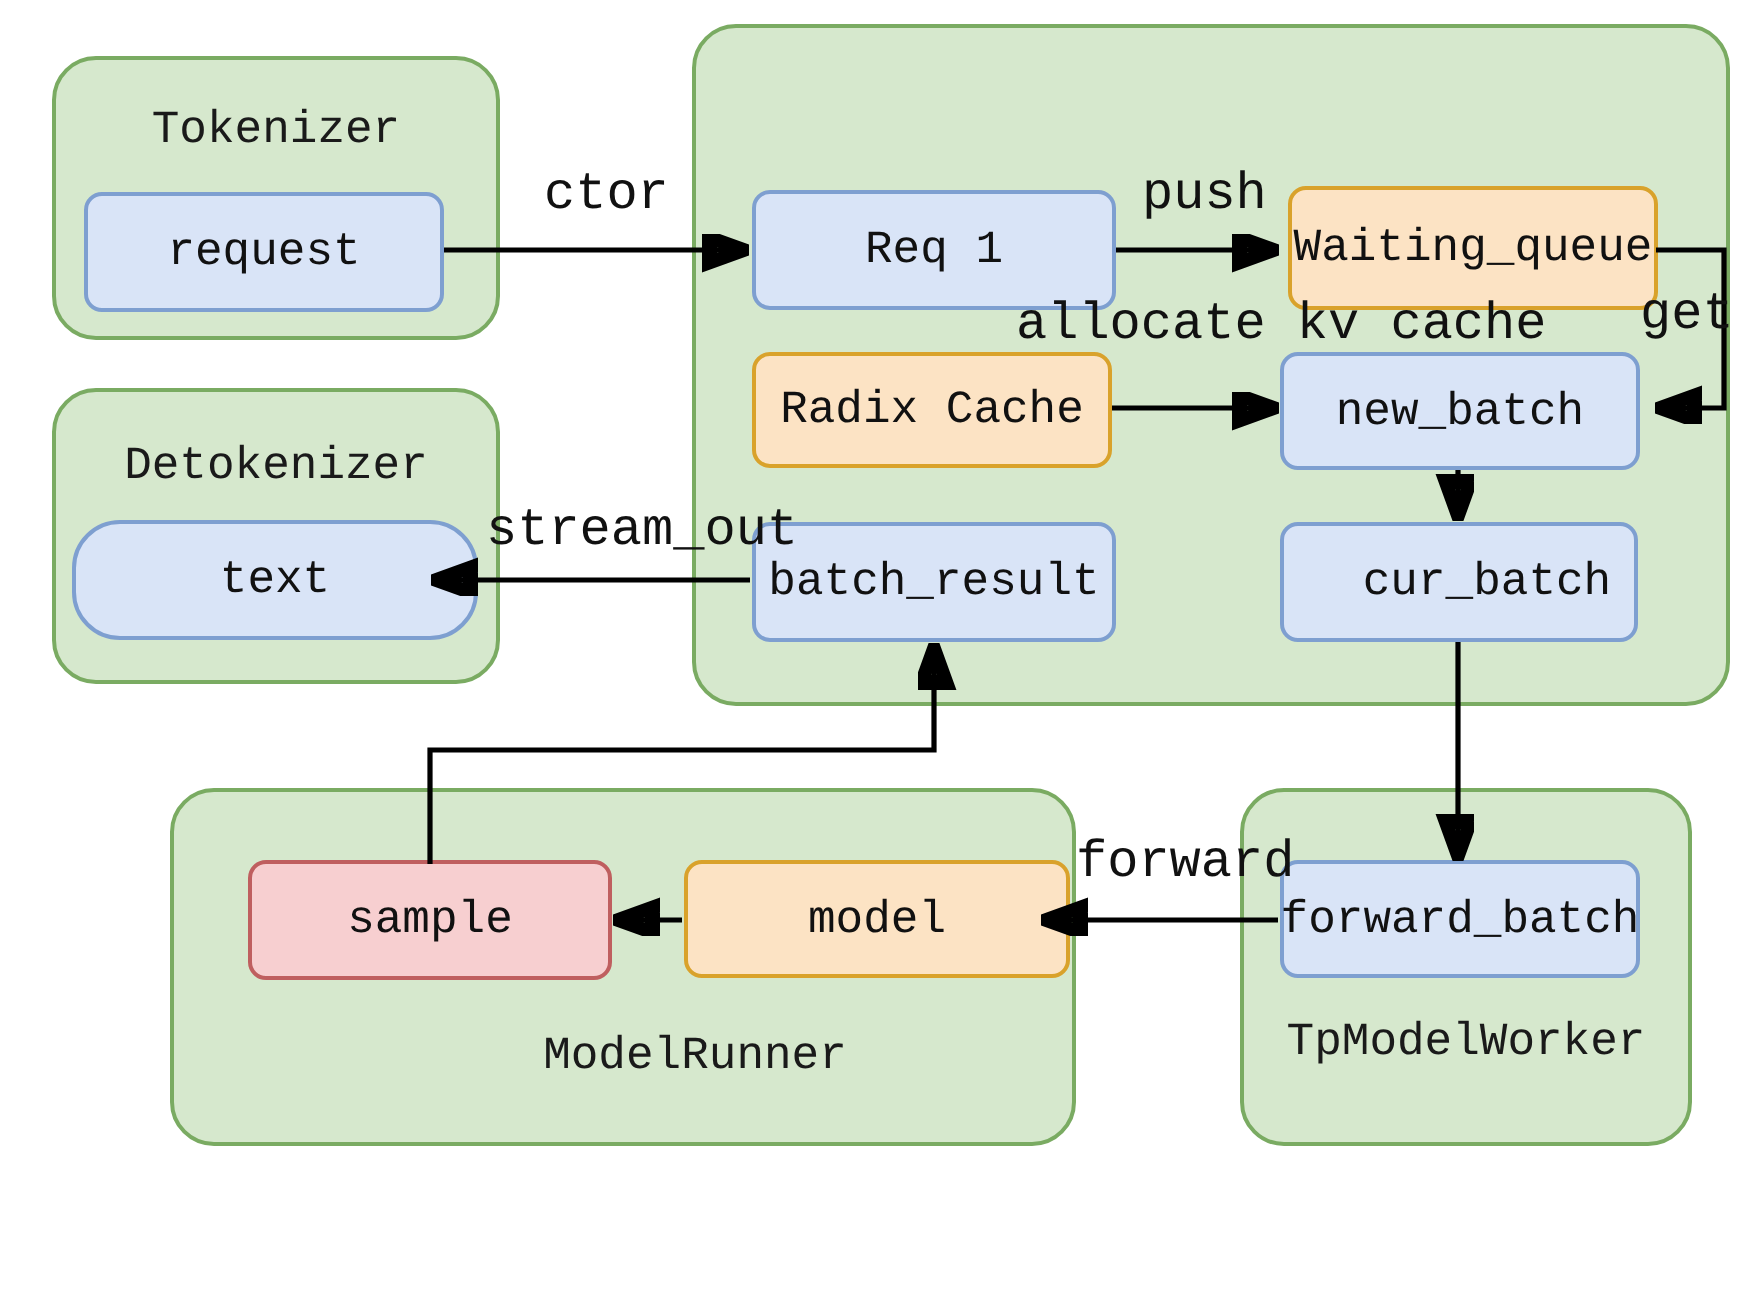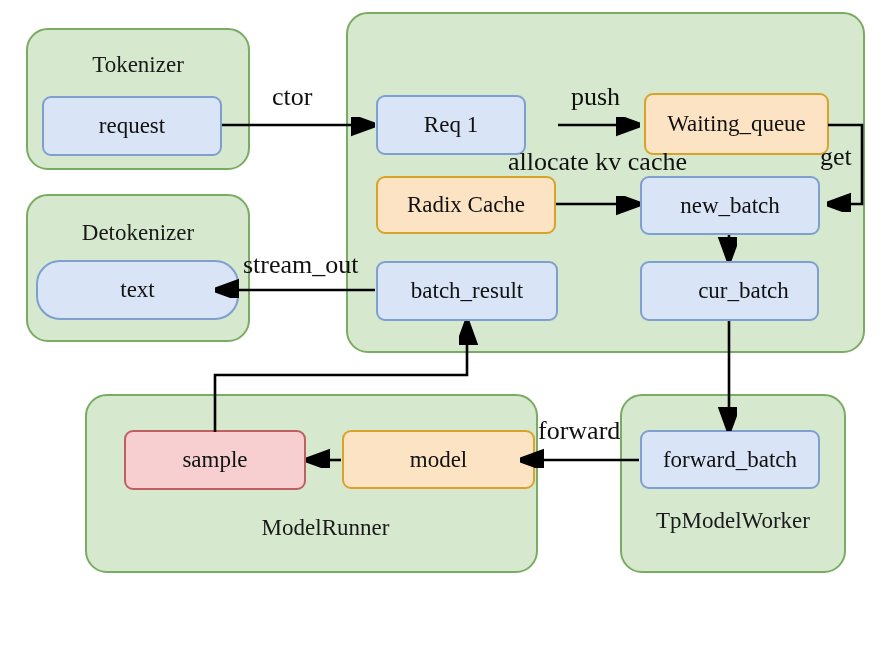--- a/index.html
+++ b/index.html
@@ -5,21 +5,21 @@
   html, body {
     margin: 0;
     padding: 0;
     background: #ffffff;
   }
   #canvas {
     position: relative;
     width: 882px;
     height: 650px;
     background: #ffffff;
-    font-family: Liberation Serif, serif;
+    font-family: Liberation Mono, monospace;
     overflow: hidden;
   }
   .panel {
     position: absolute;
     box-sizing: border-box;
     background: #d6e8cd;
     border: 2px solid #7aab62;
     border-radius: 22px;
   }
   .panel-label {
@@ -81,21 +81,21 @@
 
   <div class="panel" style="left:26px; top:28px; width:224px; height:142px;"></div>
   <div class="panel-label" style="left:26px; top:52px; width:224px;">Tokenizer</div>
 
   <div class="panel" style="left:26px; top:194px; width:224px; height:148px;"></div>
   <div class="panel-label" style="left:26px; top:220px; width:224px;">Detokenizer</div>
 
   <div class="panel" style="left:346px; top:12px; width:519px; height:341px;"></div>
 
   <div class="panel" style="left:85px; top:394px; width:453px; height:179px;"></div>
-  <div class="panel-label" style="left:99px; top:515px; width:453px;">ModelRunner</div>
+  <div class="panel-label" style="left:86px; top:515px; width:453px;padding-left:35px;">ModelRunner</div>
 
   <div class="panel" style="left:620px; top:394px; width:226px; height:179px;"></div>
   <div class="panel-label" style="left:620px; top:508px; width:226px;">TpModelWorker</div>
 
   <svg class="wires" viewBox="0 0 882 650">
     <defs>
       <marker id="arrowhead" markerWidth="9" markerHeight="9" refX="7.6" refY="3.1" orient="auto" markerUnits="strokeWidth">
         <path d="M0,0.2 L8,3.1 L0,6 L1.6,3.1 Z" fill="#000000" stroke="none"></path>
       </marker>
     </defs>
@@ -122,21 +122,21 @@
   </svg>
 
   <div class="node blue" style="left:42px; top:96px; width:180px; height:60px;">
     <span>request</span>
   </div>
 
   <div class="node blue" style="left:36px; top:260px; width:203px; height:60px;border-radius:24px;">
     <span>text</span>
   </div>
 
-  <div class="node blue" style="left:376px; top:95px; width:150px; height:60px;">
+  <div class="node blue" style="left:376px; top:95px; width:182px; height:60px;">
     <span>Req 1</span>
   </div>
 
   <div class="node orange" style="left:644px; top:93px; width:185px; height:62px;">
     <span>Waiting_queue</span>
   </div>
 
   <div class="node orange" style="left:376px; top:176px; width:180px; height:58px;">
     <span>Radix Cache</span>
   </div>

